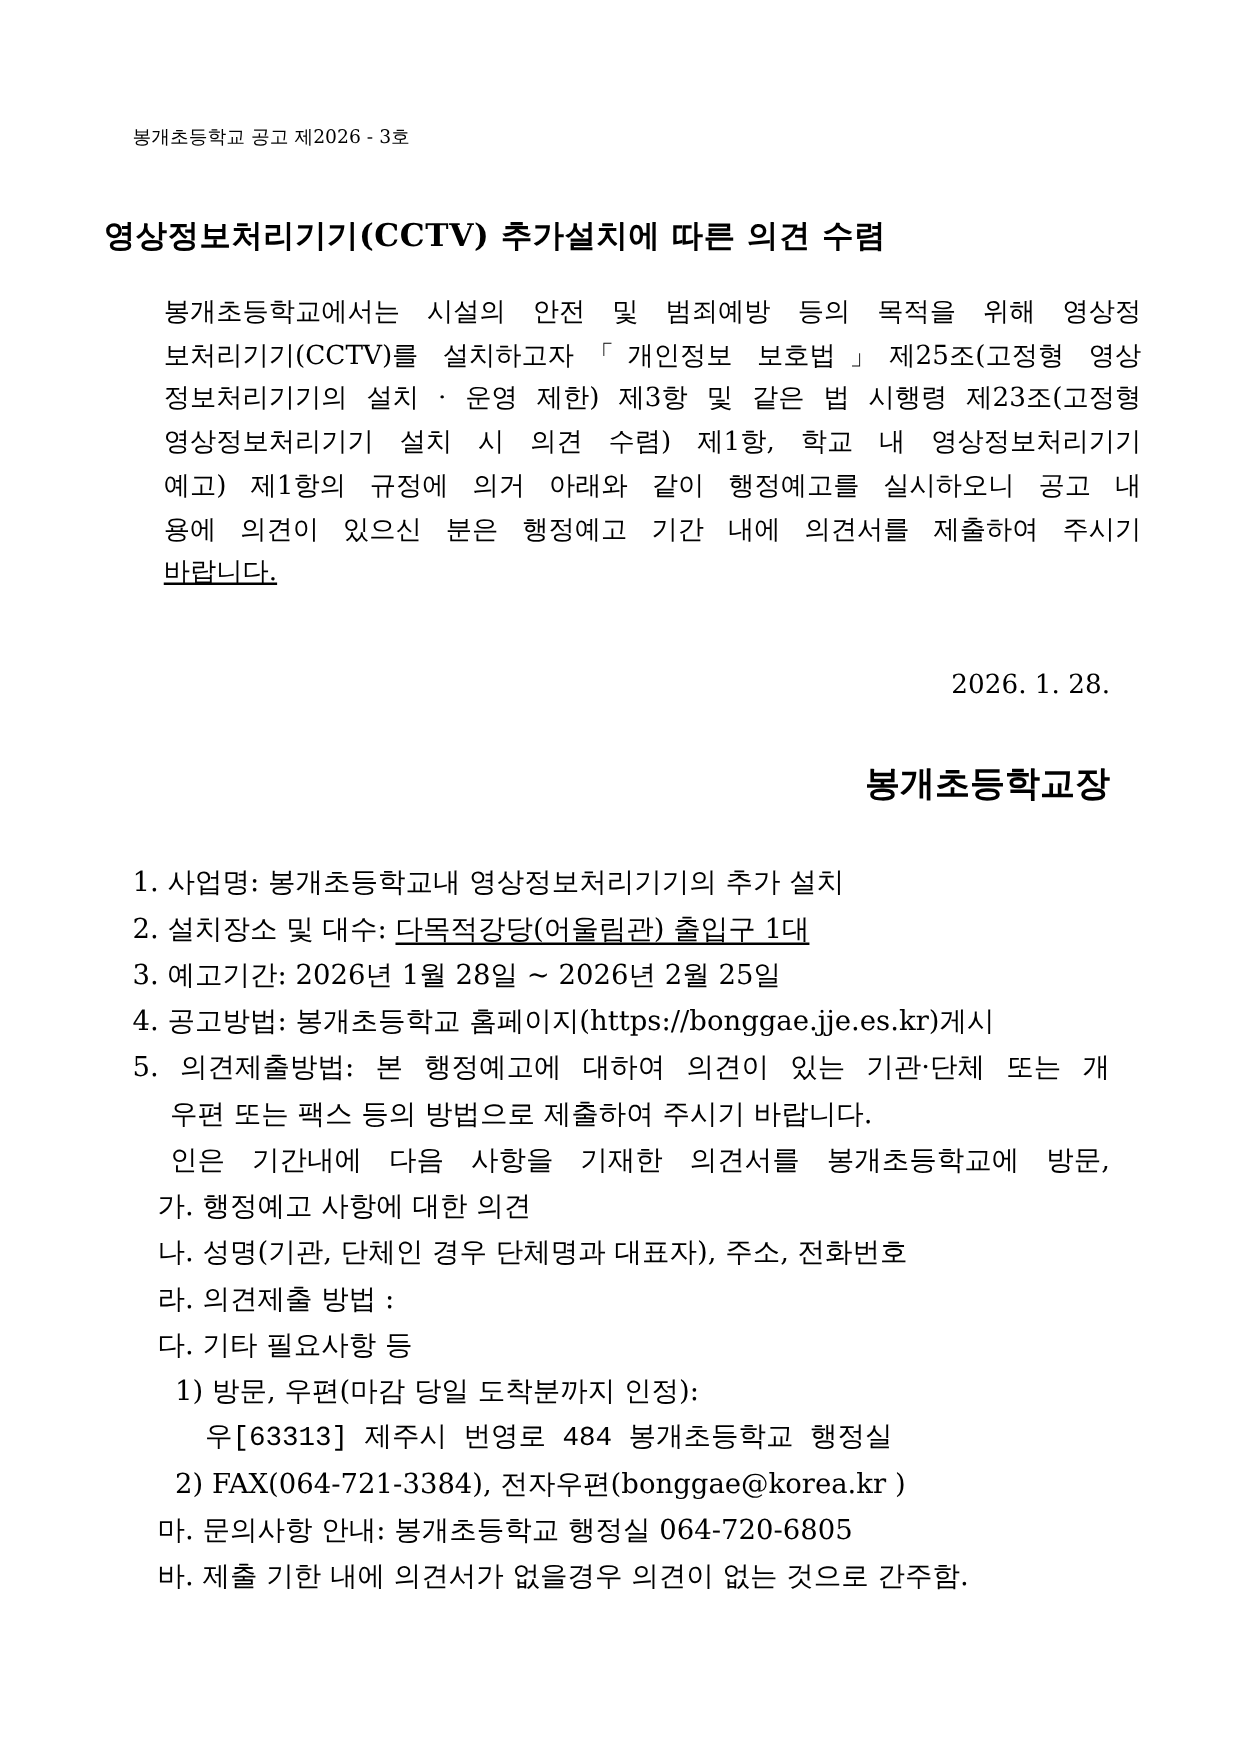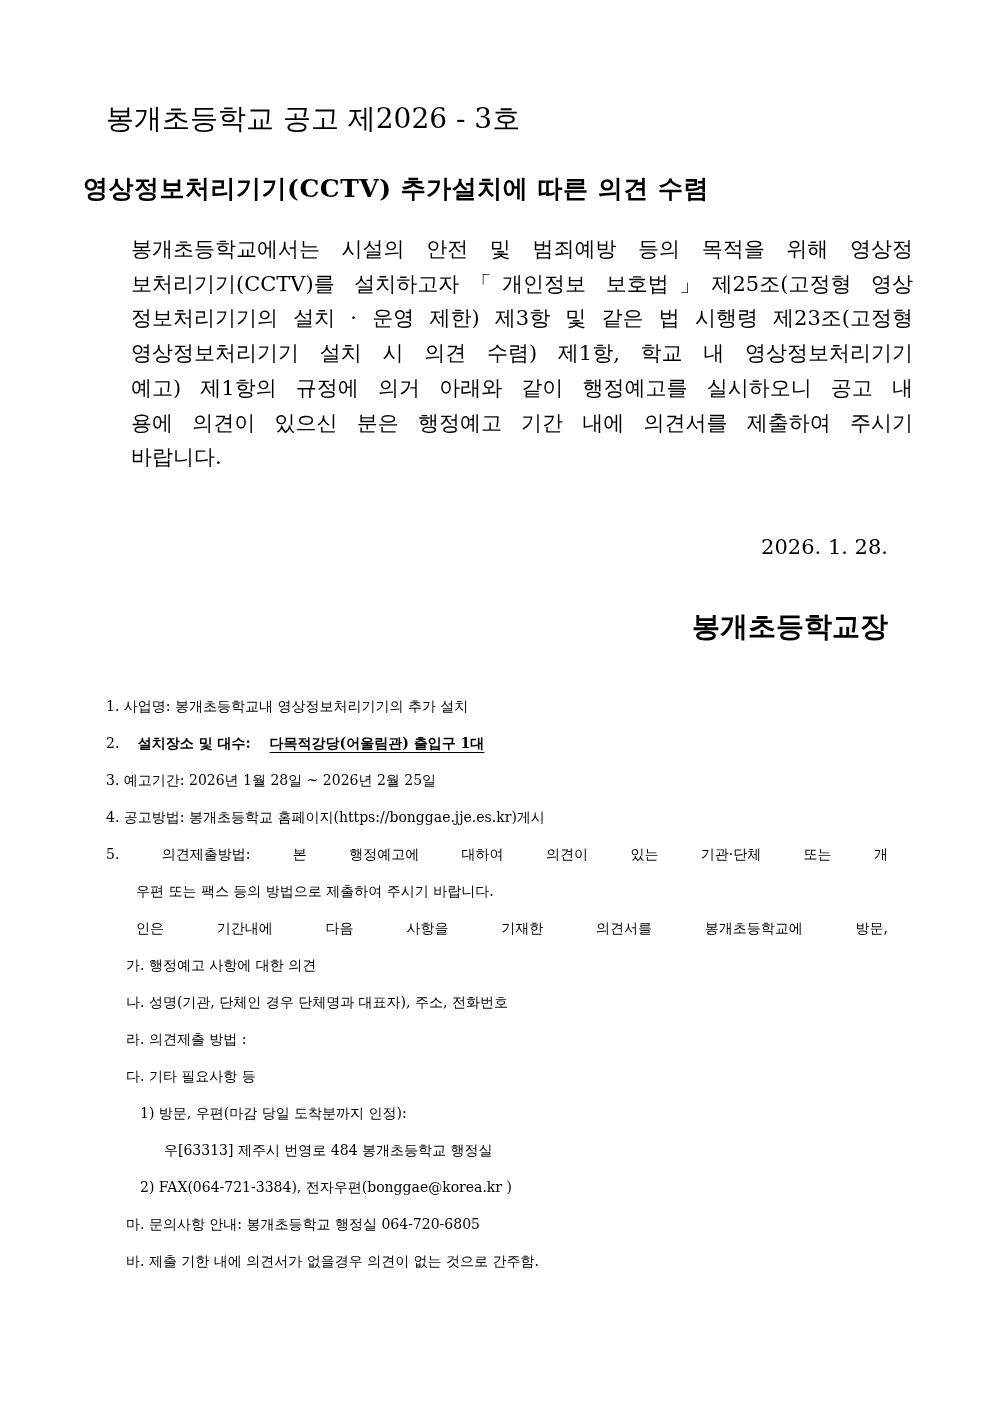--- a/index.html
+++ b/index.html
@@ -1,34 +1,34 @@
 <!DOCTYPE html>
 <html><head>
 <meta charset="utf-8">
 <style>
   html, body { margin: 0; padding: 0; background: #ffffff; }
   body {
     width: 992px; height: 1403px; position: relative; overflow: hidden;
     font-family: "DejaVu Serif", "Liberation Serif", serif; color: #000;
   }
-  .doc-no { position: absolute; left: 106px; top: 100px; font-size: 28px; letter-spacing: 0px; }
+  .doc-no { position: absolute; left: 106px; top: 100px; font-size: 15px; letter-spacing: 0px; }
   .title { position: absolute; left: 0; width: 792px; top: 172px; text-align: center; font-size: 25px; font-weight: bold; letter-spacing: 0.5px; }
   .body-para { position: absolute; left: 106px; width: 782px; top: 232px; font-size: 21px; line-height: 34.7px; text-align: justify; text-align-last: left; word-spacing: 2px; margin-left: 25px; }
   .body-para .line { display: block; text-align: justify; text-align-last: justify; white-space: nowrap; }
-  .body-para .line.last { text-align-last: left; }
+  .body-para .line.last { text-align-last: left; text-decoration: underline; }
   .date { position: absolute; right: 104px; top: 535px; font-size: 21px; }
   .signer { position: absolute; right: 104px; top: 608px; font-size: 28px; font-weight: bold; }
-  .items { position: absolute; left: 106px; width: 782px; top: 688px; font-size: 14px; }
+  .items { position: absolute; left: 106px; width: 782px; top: 688px; font-size: 22px; }
   .row { height: 37px; line-height: 37px; white-space: nowrap; }
   .row.just { text-align: justify; text-align-last: justify; }
   .indent1 { padding-left: 30px; }
   .indent2 { padding-left: 20px; }
   .indent3 { padding-left: 34px; }
-  .indent4 { padding-left: 58px; }
-  .bold { font-weight: bold; margin-left: 14px; }
+  .indent4 { padding-left: 58px; font-family: Liberation Mono, monospace; }
+  .bold { font-weight: normal; }
   .underline { text-decoration: underline; text-underline-offset: 4px; }
 </style>
 </head>
 <body>
 
 <div class="doc-no">봉개초등학교 공고 제2026 - 3호</div>
 <div class="title">영상정보처리기기(CCTV) 추가설치에 따른 의견 수렴</div>
 
 <div class="body-para">
   <span class="line">봉개초등학교에서는 시설의 안전 및 범죄예방 등의 목적을 위해 영상정</span>

